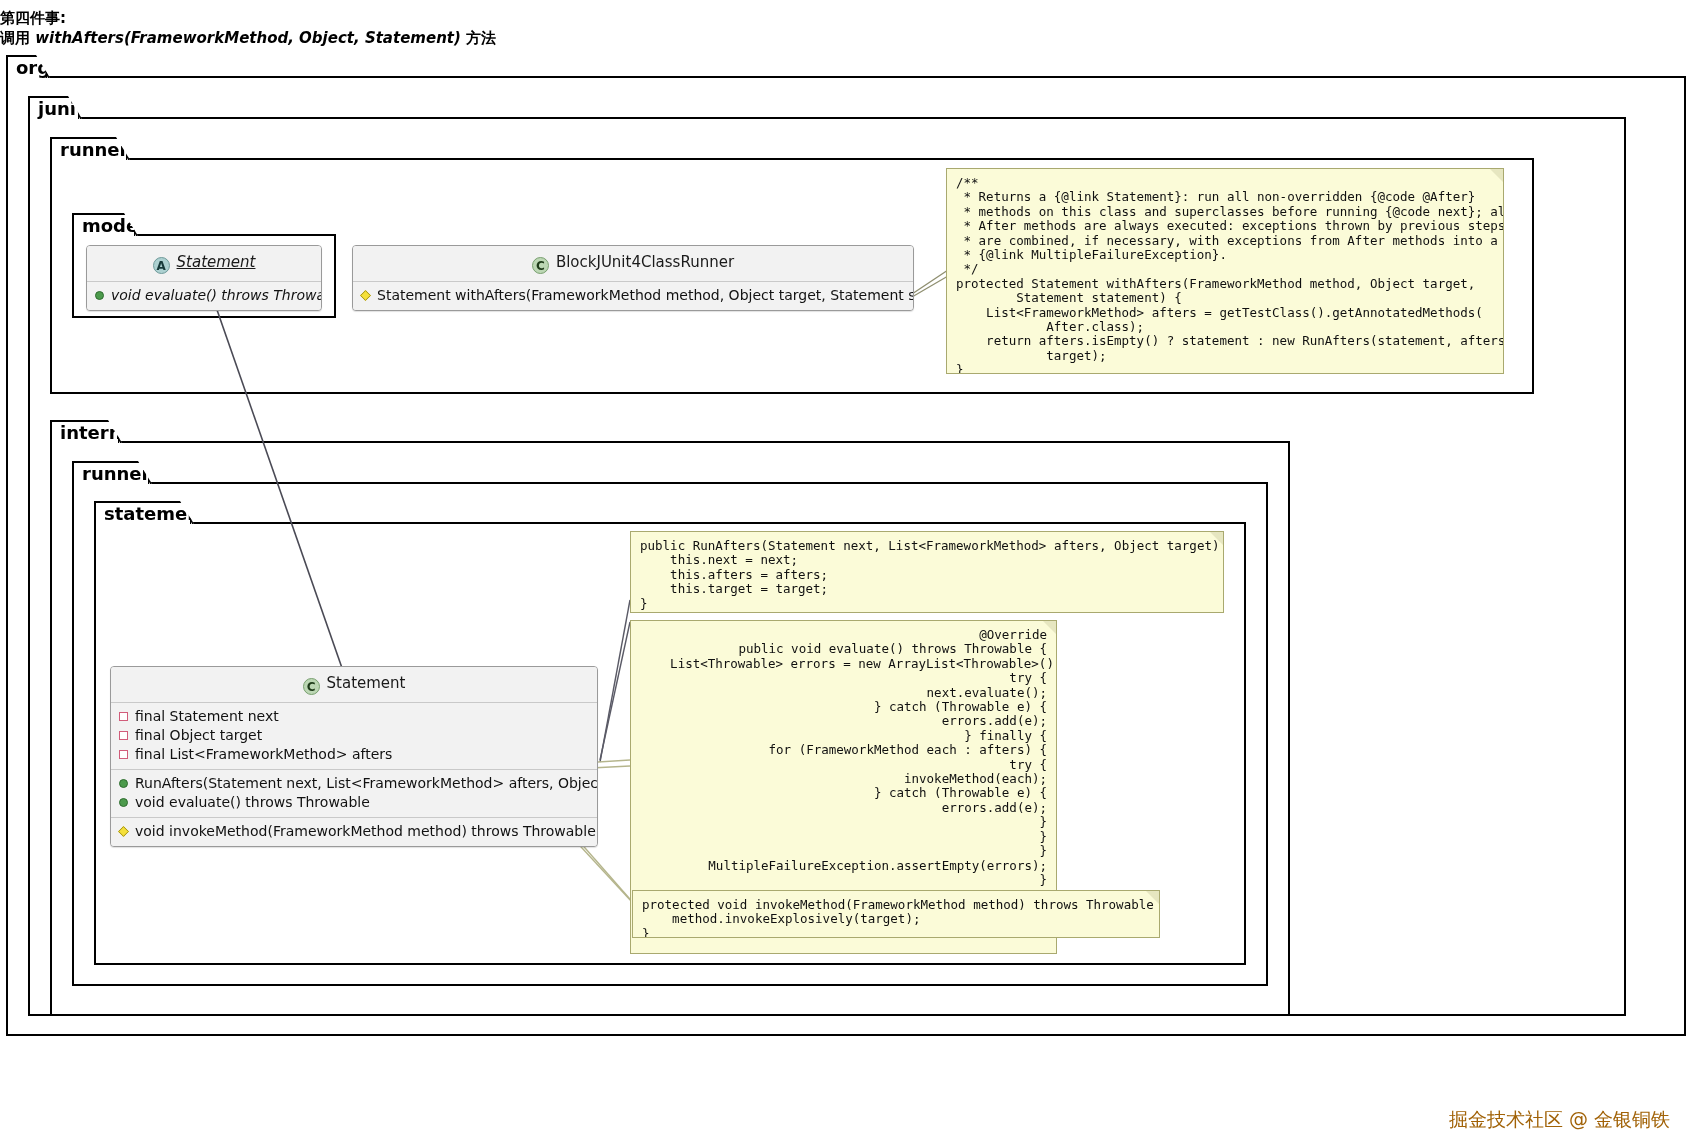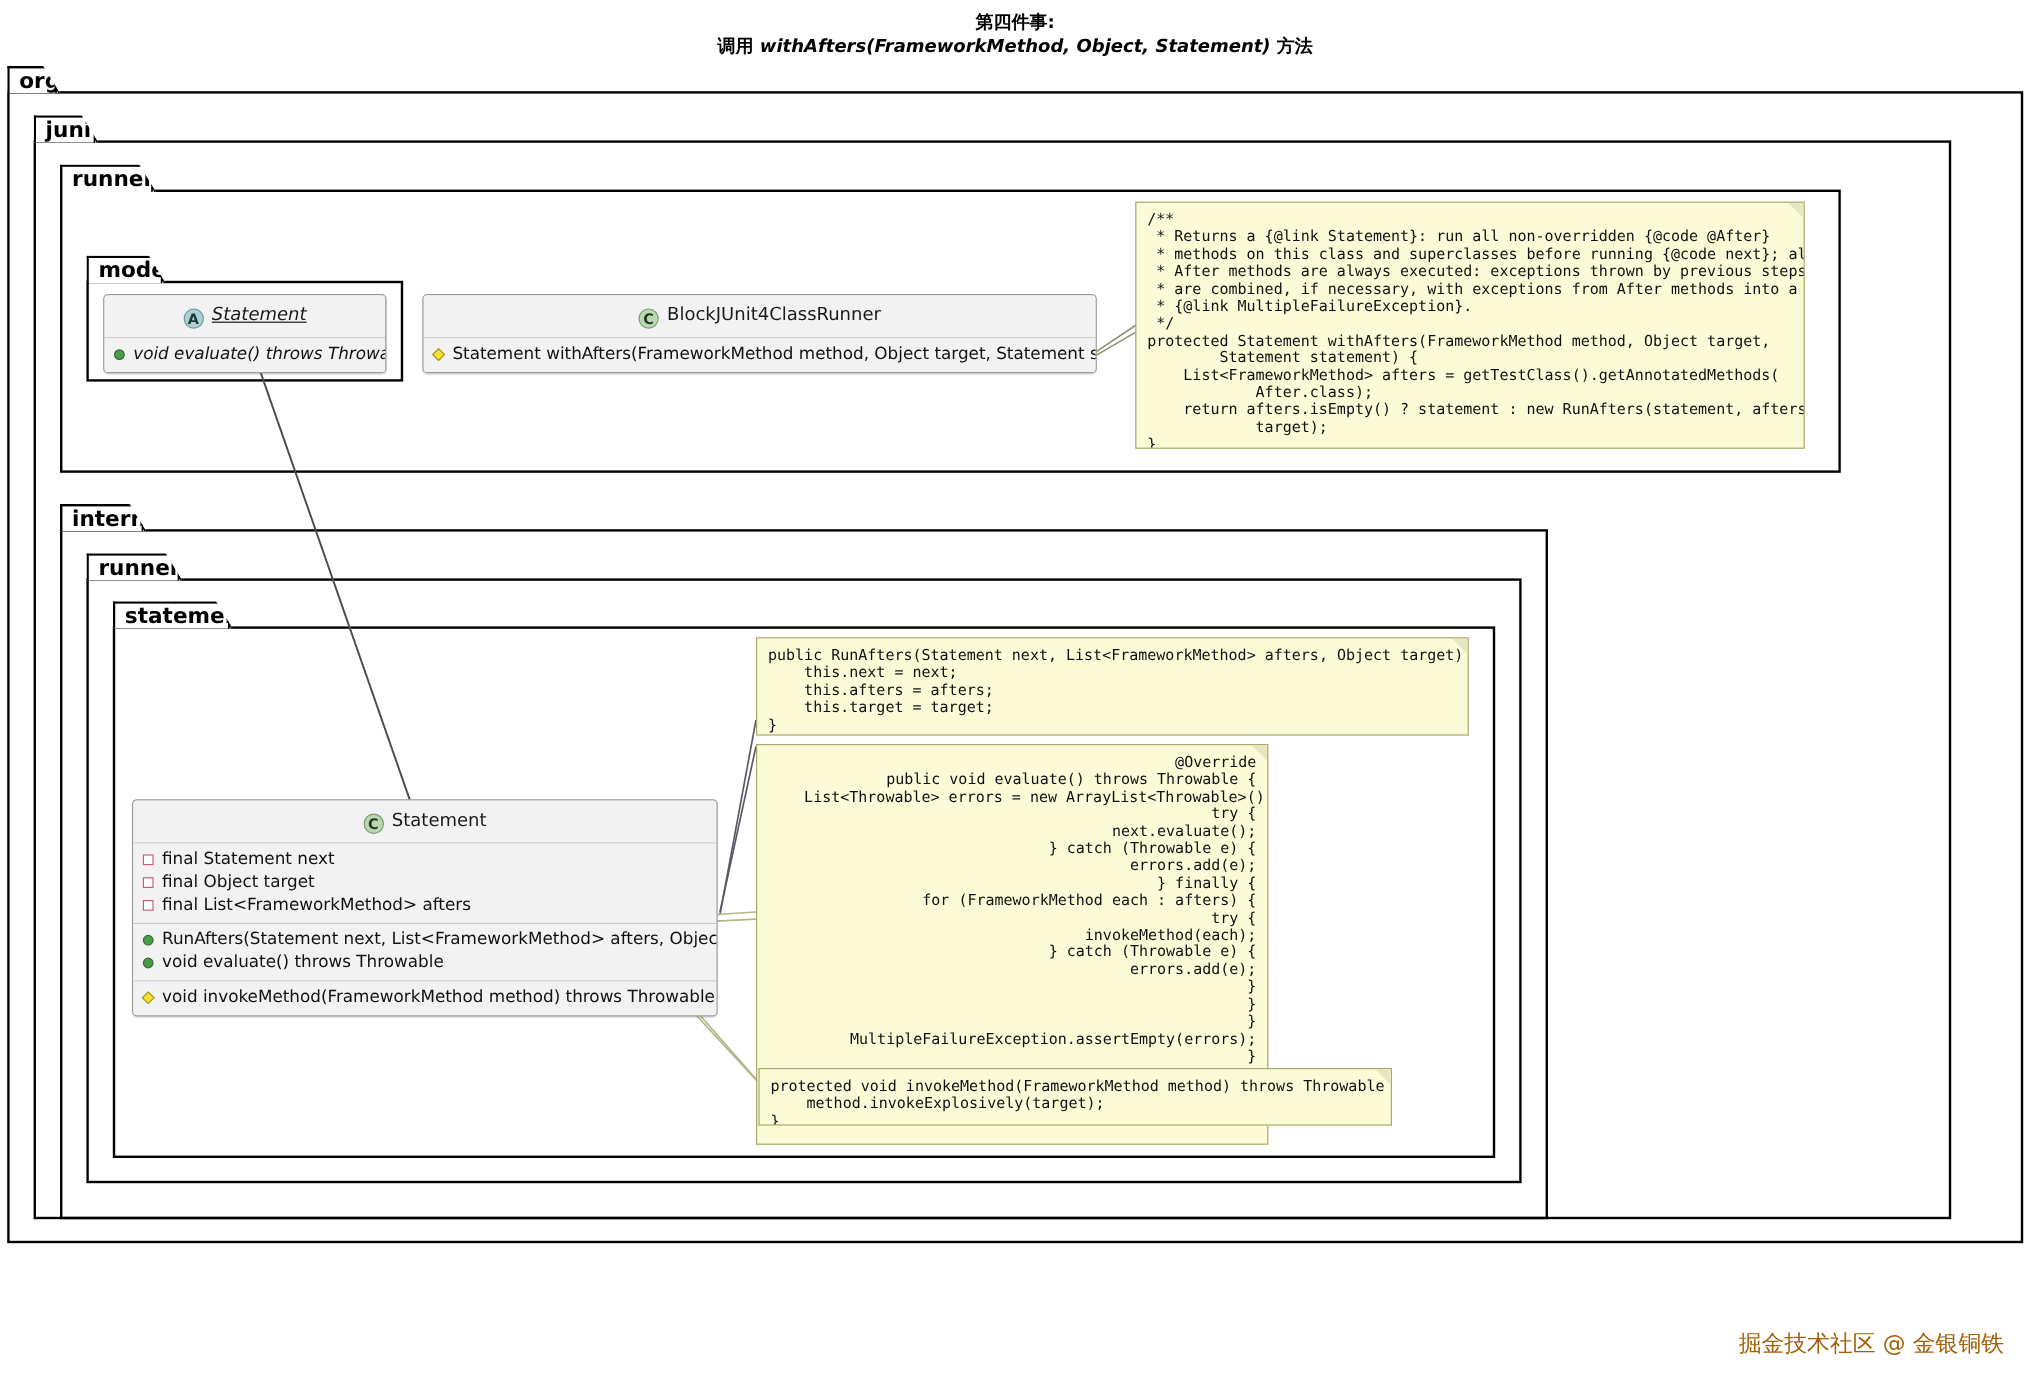--- a/index.html
+++ b/index.html
@@ -14,21 +14,21 @@
   }
   .canvas {
     position: absolute; left: 0; top: 0;
     width: 1692px; height: 1145px;
   }
 
   
   .title {
     position: absolute;
     left: 0; top: 8px; width: 1692px;
-    text-align: center;
+    text-align: left;
     font-weight: bold;
     font-size: 15px;
     color: #000;
     line-height: 20px;
   }
   .title .l2 { font-style: italic; }
   .title .l2 .cn { font-style: normal; }
 
   
   .pkg {

